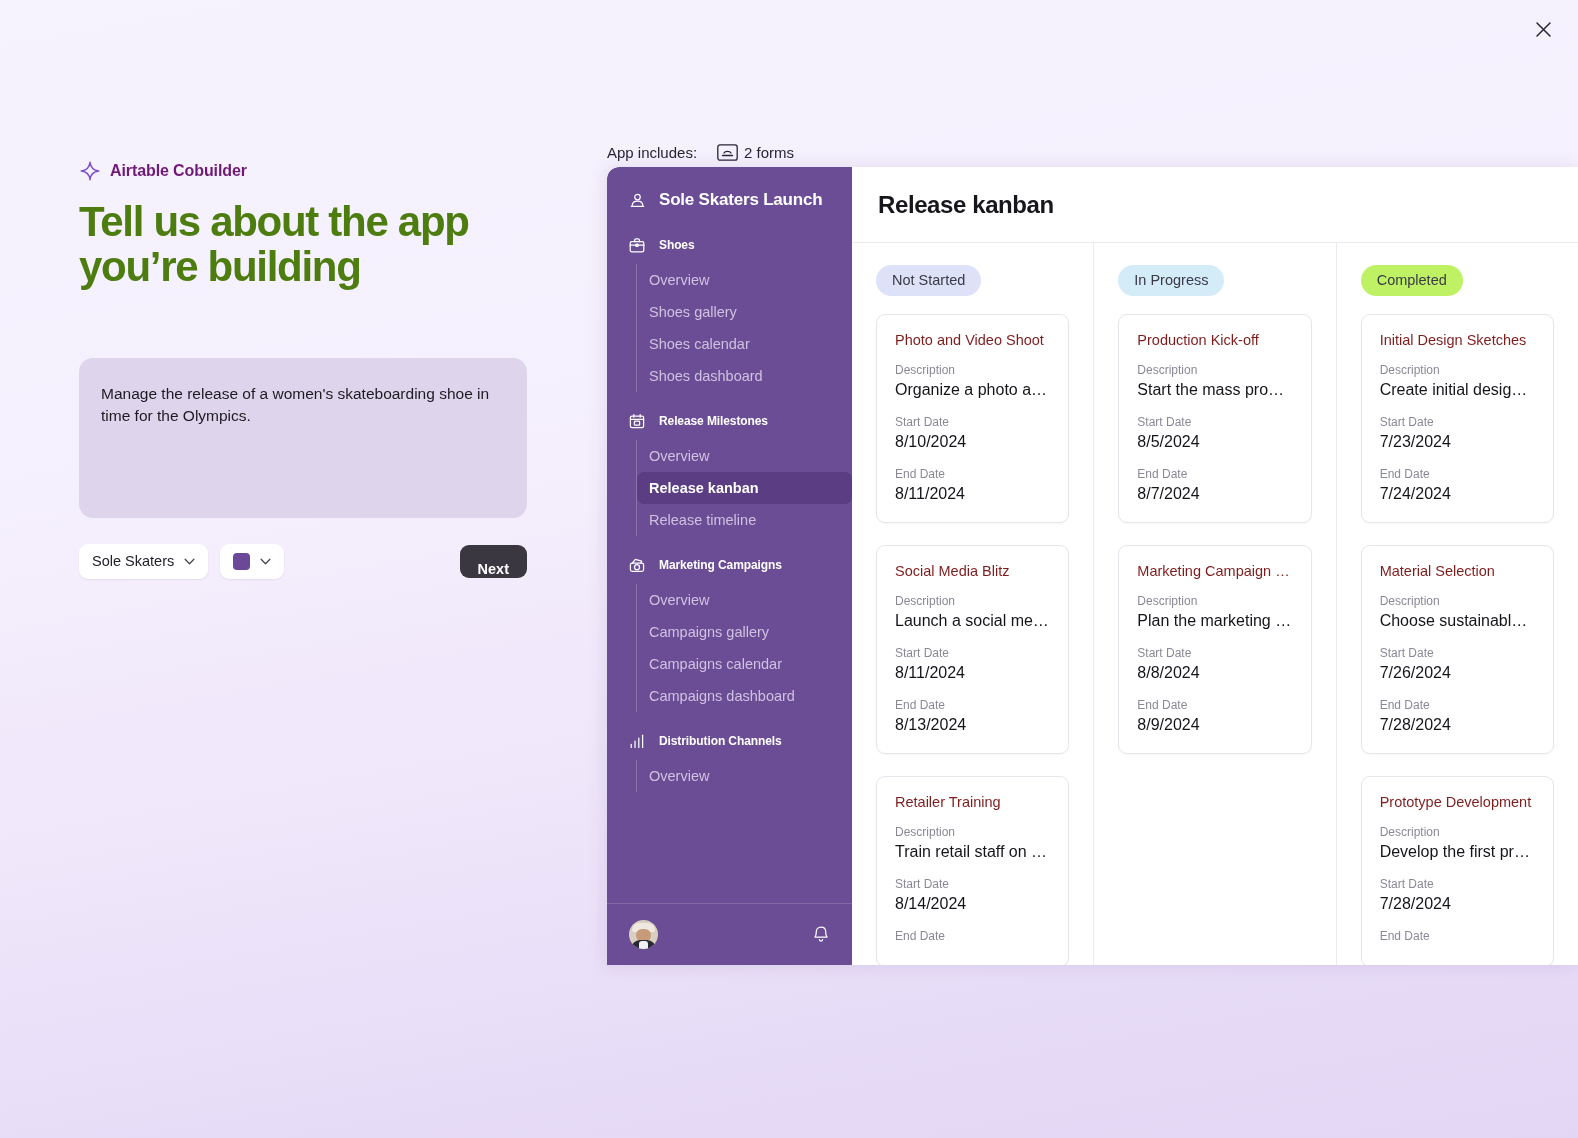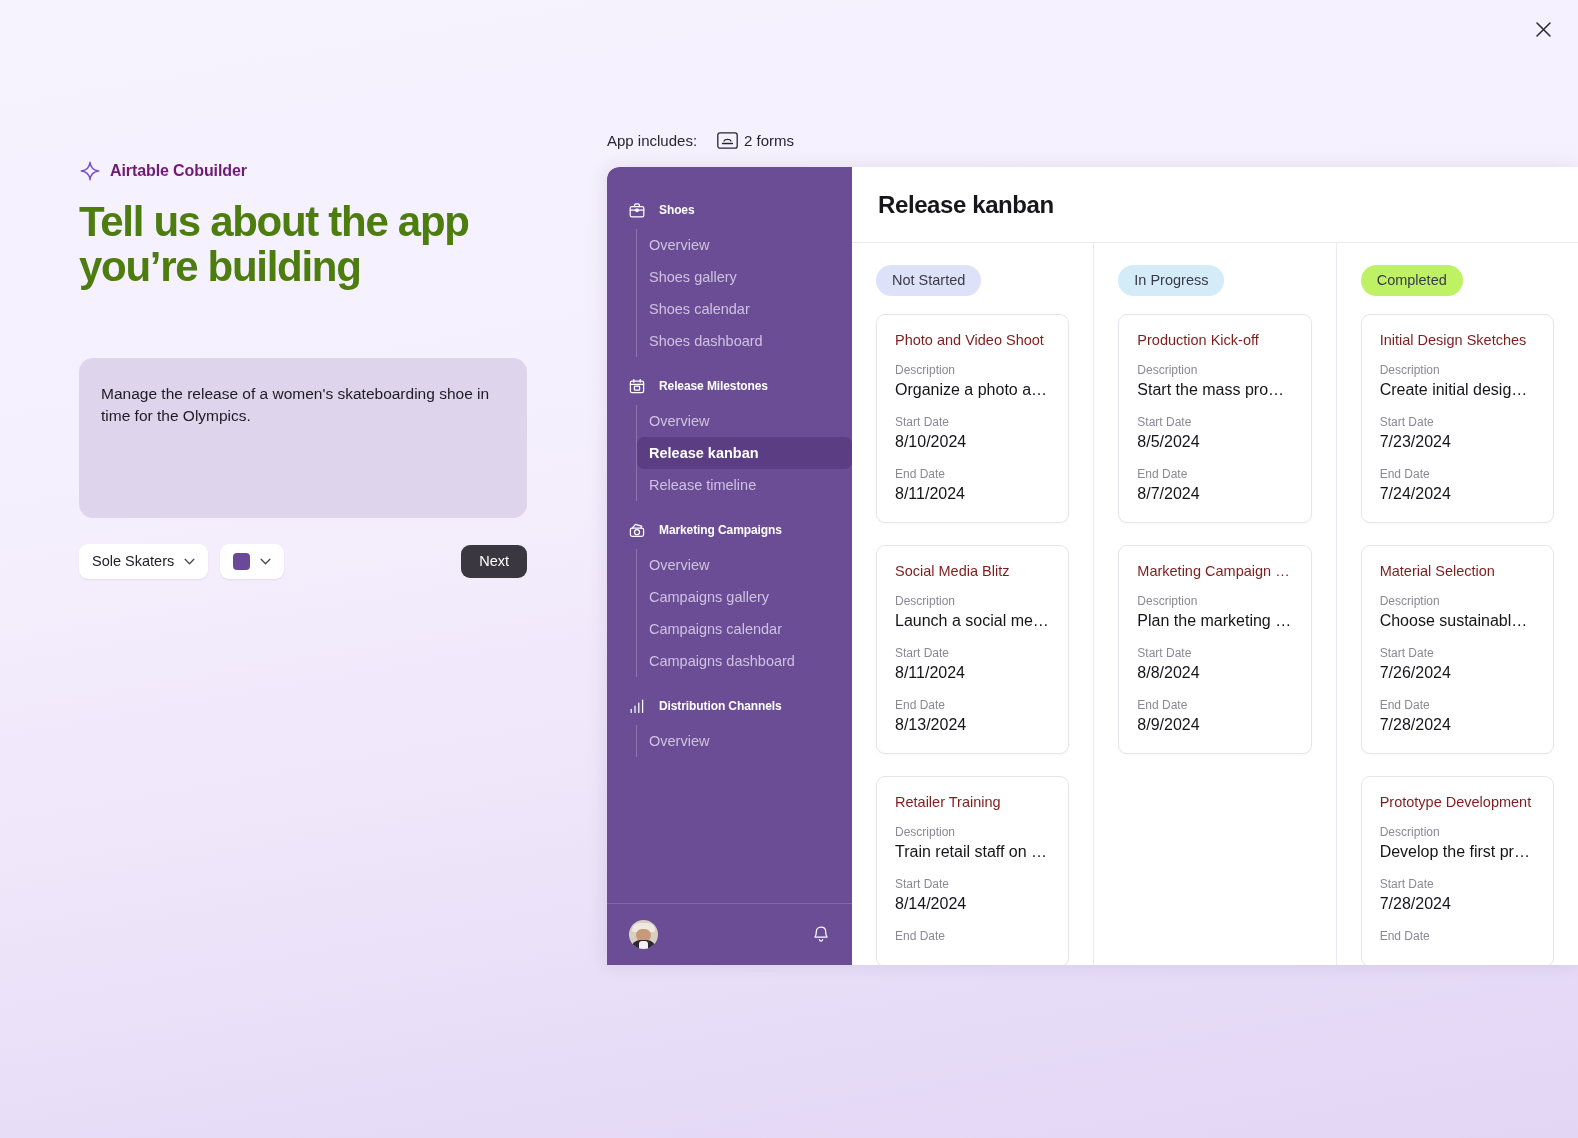--- a/index.html
+++ b/index.html
@@ -133,32 +133,32 @@
   }
   .caret { width: 11px; height: 7px; display: block; color: #4a4553; }
 
   #next-btn {
     margin-left: auto;
     background: #3b3740;
     color: #ffffff;
     border: none;
     border-radius: 9px;
     height: 33px;
-    padding: 8px 18px;
+    padding: 16px 18px;
     font-size: 14.5px;
-    font-weight: normal;
+    font-weight: bold;
     cursor: pointer;
     font-family: inherit;
   }
 
   
   #app-includes {
     position: absolute;
     left: 607px;
-    top: 132px;
+    top: 144px;
     display: flex;
     align-items: flex-start;
     gap: 6px;
     font-size: 15px;
     color: #2a2533;
   }
   #app-includes .ai-label { margin-right: 14px; }
   #app-includes .forms-icon { width: 21px; height: 17px; display: block; color: #2a2533; }
 
   #preview {
@@ -383,20 +383,28 @@
     <path d="M7 9 C8 6.8 13 6.8 14 9" stroke-linecap="round"></path>
   </svg>
   <span>2 forms</span>
 </div>
 
 <div id="preview">
 
   <div id="app-sidebar">
     <div id="sidebar-scroll">
 
+      <div id="workspace-row">
+        <svg class="ws-icon" viewBox="0 0 18 18" fill="none" stroke="currentColor" stroke-width="1.3" stroke-linecap="round">
+          <circle cx="9" cy="5.4" r="2.9"></circle>
+          <path d="M3.4 14.4 C3.4 11.2 6 9.6 9 9.6 C12 9.6 14.6 11.2 14.6 14.4"></path>
+          <path d="M2.4 15.2 H15.6"></path>
+        </svg>
+        <span class="ws-name">Sole Skaters Launch</span>
+      </div>
 
       <div id="nav-groups">
           <div class="nav-group">
             <div class="group-head">
               <svg class="g-icon" viewBox="0 0 16 16" fill="none" stroke="currentColor" stroke-width="1.25" stroke-linecap="round" stroke-linejoin="round">
                 <rect x="1.2" y="4.6" width="13.6" height="10.2" rx="1.6"></rect>
                 <path d="M5.6 4.6 V3.2 C5.6 2.4 6.2 1.9 7 1.9 H9 C9.8 1.9 10.4 2.4 10.4 3.2 V4.6"></path>
                 <path d="M1.2 8.2 H14.8"></path>
                 <rect x="6.9" y="7" width="2.2" height="2.4" rx="0.6"></rect>
               </svg>

